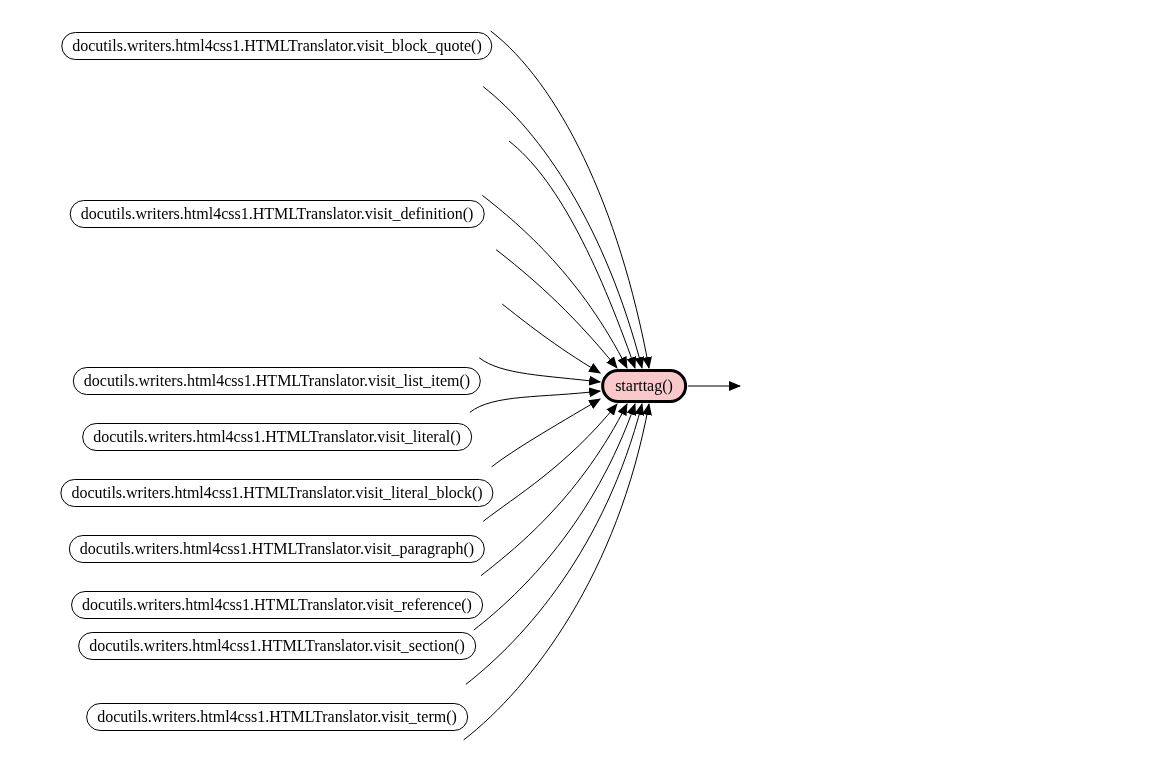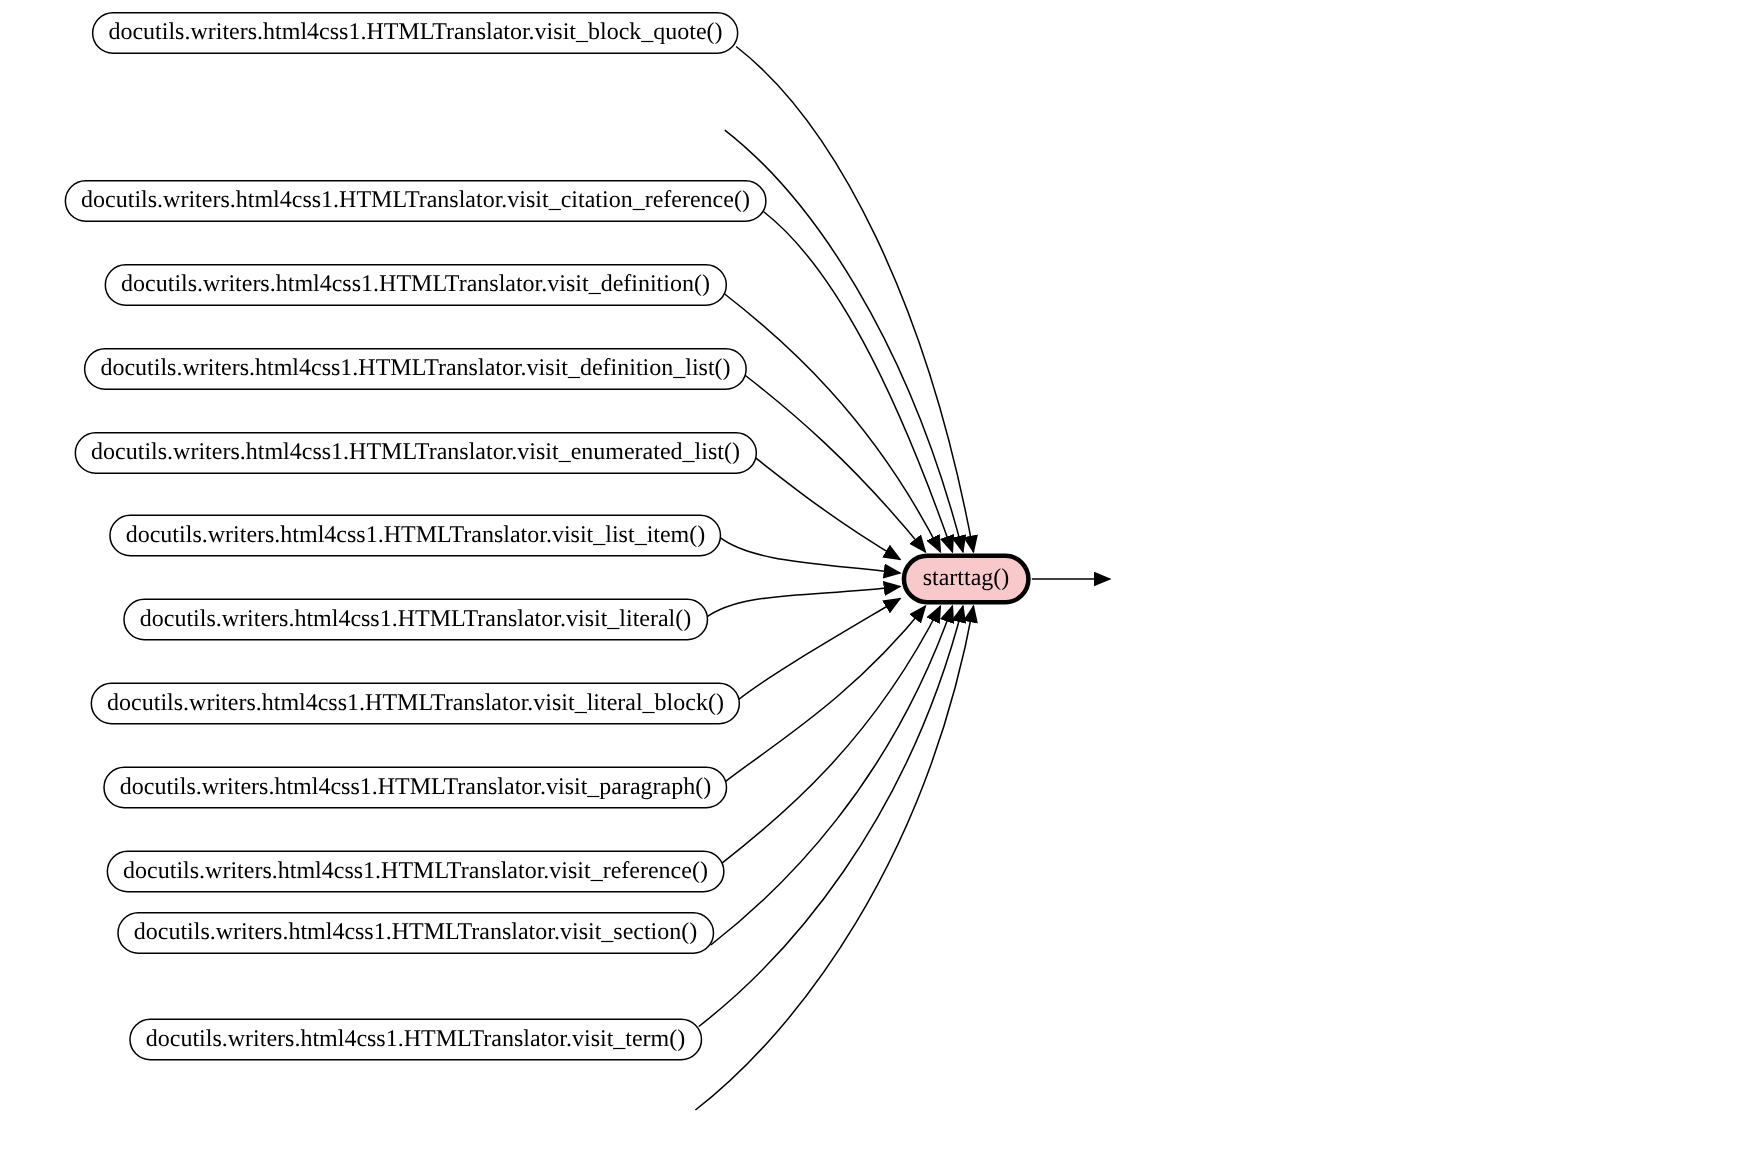--- a/index.html
+++ b/index.html
@@ -31,21 +31,21 @@
     background: var(--node-fill, #ffffff);
     border: 1px solid var(--border-color, #000000);
     border-radius: 15px;
     padding: 3px 10px;
     font-size: 16px;
     line-height: 20px;
     white-space: nowrap;
     color: #000000;
     text-align: center;
   }
-  .caller-node { left: 277px; transform: translate(-50%, -50%); }
+  .caller-node { left: 277px; transform: translate(-50%, -50%); margin-top: 24px; }
   .center-node {
     left: 644px; top: 386px;
     transform: translate(-50%, -50%);
     background: var(--highlight-fill, #f9c8ca);
     border-width: 3px;
     border-radius: 18px;
     padding: 4px 11px;
   }
   .callee-node { left: 741px; top: 386px; transform: translateY(-50%); }
 </style>
@@ -73,24 +73,21 @@
         <path d="M483.1640625,521.37 C515.2,496.4 566.5,466.5 617,404" marker-end="url(#arrowhead)"></path>
         <path d="M480.9296875,575.69 C521.5,544.1 581.4,494.3 627,404" marker-end="url(#arrowhead)"></path>
         <path d="M473.84375,630.01 C523.8,591.1 593.8,521.4 635,404" marker-end="url(#arrowhead)"></path>
         <path d="M465.84375,684.33 C525.4,638.0 604.8,548.5 642,404" marker-end="url(#arrowhead)"></path>
         <path d="M463.625,740 C532.7,686.3 617.9,573.2 649,404" marker-end="url(#arrowhead)"></path>
         <path d="M687.875,386 L740,386" marker-end="url(#arrowhead)"></path>
       </g>
   </svg>
 
   <div class="node caller-node" style="top:22px"><span>docutils.writers.html4css1.HTMLTranslator.visit_block_quote()</span></div>
-  <div class="node caller-node" style="top:134px"><span>docutils.writers.html4css1.HTMLTranslator.visit_citation_reference()</span></div>
   <div class="node caller-node" style="top:190px"><span>docutils.writers.html4css1.HTMLTranslator.visit_definition()</span></div>
-  <div class="node caller-node" style="top:246px"><span>docutils.writers.html4css1.HTMLTranslator.visit_definition_list()</span></div>
-  <div class="node caller-node" style="top:302px"><span>docutils.writers.html4css1.HTMLTranslator.visit_enumerated_list()</span></div>
   <div class="node caller-node" style="top:357px"><span>docutils.writers.html4css1.HTMLTranslator.visit_list_item()</span></div>
   <div class="node caller-node" style="top:413px"><span>docutils.writers.html4css1.HTMLTranslator.visit_literal()</span></div>
   <div class="node caller-node" style="top:469px"><span>docutils.writers.html4css1.HTMLTranslator.visit_literal_block()</span></div>
   <div class="node caller-node" style="top:525px"><span>docutils.writers.html4css1.HTMLTranslator.visit_paragraph()</span></div>
   <div class="node caller-node" style="top:581px"><span>docutils.writers.html4css1.HTMLTranslator.visit_reference()</span></div>
   <div class="node caller-node" style="top:622px"><span>docutils.writers.html4css1.HTMLTranslator.visit_section()</span></div>
   <div class="node caller-node" style="top:693px"><span>docutils.writers.html4css1.HTMLTranslator.visit_term()</span></div>
 
   <div class="node center-node"><span>starttag()</span></div>
 

